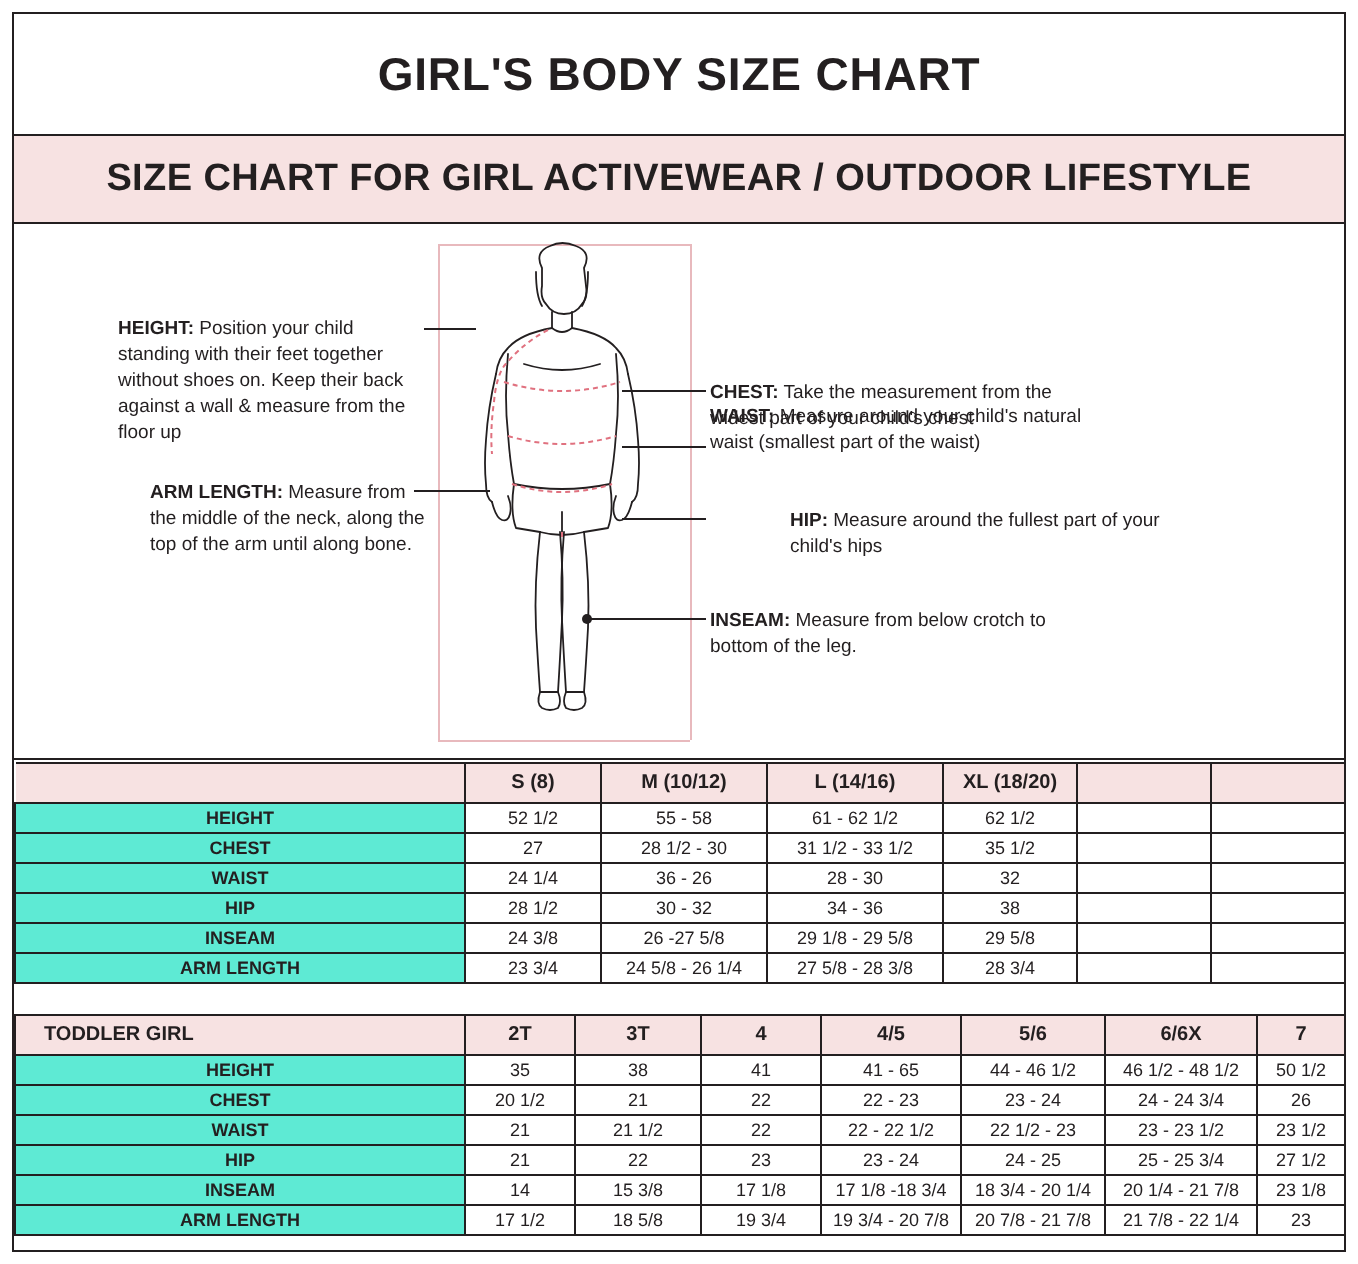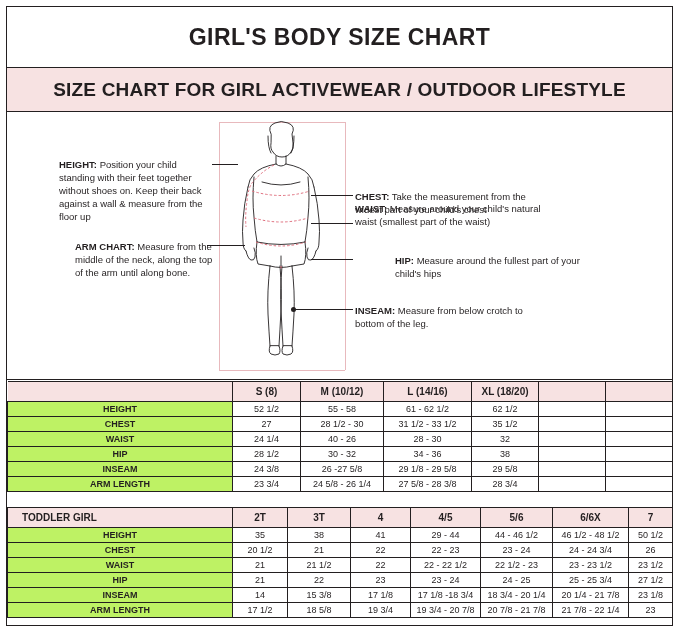--- a/index.html
+++ b/index.html
@@ -134,21 +134,21 @@
     white-space: nowrap;
   }
   table.sizes thead th {
     background: #f7e2e2;
     font-weight: bold;
     font-size: 10px;
     height: 20px;
     text-align: center;
   }
   table.sizes tbody td.rowhead {
-    background: #bef264;
+    background: #5eead4;
     font-weight: bold;
     font-size: 9px;
   }
   table.sizes td.blank { background: #ffffff; }
 
   #table-girls { left: 0px; top: 374px; width: 665px; }
   #table-toddler { left: 0px; top: 500px; width: 665px; }
 
   #table-girls thead th.corner { background: #f7e2e2; border-left: none; }
   #table-toddler thead th.corner { text-align: left; padding-left: 14px; }
@@ -225,21 +225,21 @@
       <div class="lead" style="left:304px; top:83px; width:42px;"></div>
       <div class="lead" style="left:304px; top:111px; width:42px;"></div>
       <div class="lead" style="left:304px; top:147px; width:42px;"></div>
       <div class="lead" style="left:286px; top:197px; width:60px;"></div>
       <div class="dot" style="left:284px; top:195px;"></div>
 
       <div class="callout c-height">
         <b>HEIGHT:</b><span> Position your child standing with their feet together without shoes on. Keep their back against a wall &amp; measure from the floor up</span>
       </div>
       <div class="callout c-arm">
-        <b>ARM CHART:</b><span>  Measure from the middle of the neck, along the top of the arm until along bone.</span>
+        <b>ARM LENGTH:</b><span>  Measure from the middle of the neck, along the top of the arm until along bone.</span>
       </div>
       <div class="callout c-chest">
         <b>CHEST:</b><span> Take the measurement from the widest part of your child's chest</span>
       </div>
       <div class="callout c-waist">
         <b>WAIST:</b><span> Measure around your child's natural waist (smallest part of the waist)</span>
       </div>
       <div class="callout c-hip">
         <b>HIP:</b><span> Measure around the fullest part of your child's hips</span>
       </div>
@@ -284,21 +284,21 @@
           <td>27</td>
           <td>28 1/2 - 30</td>
           <td>31 1/2 - 33 1/2</td>
           <td>35 1/2</td>
           <td class="blank"></td>
           <td class="blank"></td>
         </tr>
         <tr>
           <td class="rowhead">WAIST</td>
           <td>24 1/4</td>
-          <td>40  - 26</td>
+          <td>36  - 26</td>
           <td>28 - 30</td>
           <td>32</td>
           <td class="blank"></td>
           <td class="blank"></td>
         </tr>
         <tr>
           <td class="rowhead">HIP</td>
           <td>28 1/2</td>
           <td>30 - 32</td>
           <td>34 - 36</td>
@@ -349,21 +349,21 @@
           <th>6/6X</th>
           <th>7</th>
         </tr>
       </thead>
       <tbody>
         <tr>
           <td class="rowhead">HEIGHT</td>
           <td>35</td>
           <td>38</td>
           <td>41</td>
-          <td>29 - 44</td>
+          <td>41 - 65</td>
           <td>44  -  46 1/2</td>
           <td>46 1/2 - 48 1/2</td>
           <td>50 1/2</td>
         </tr>
         <tr>
           <td class="rowhead">CHEST</td>
           <td>20 1/2</td>
           <td>21</td>
           <td>22</td>
           <td>22 - 23</td>

